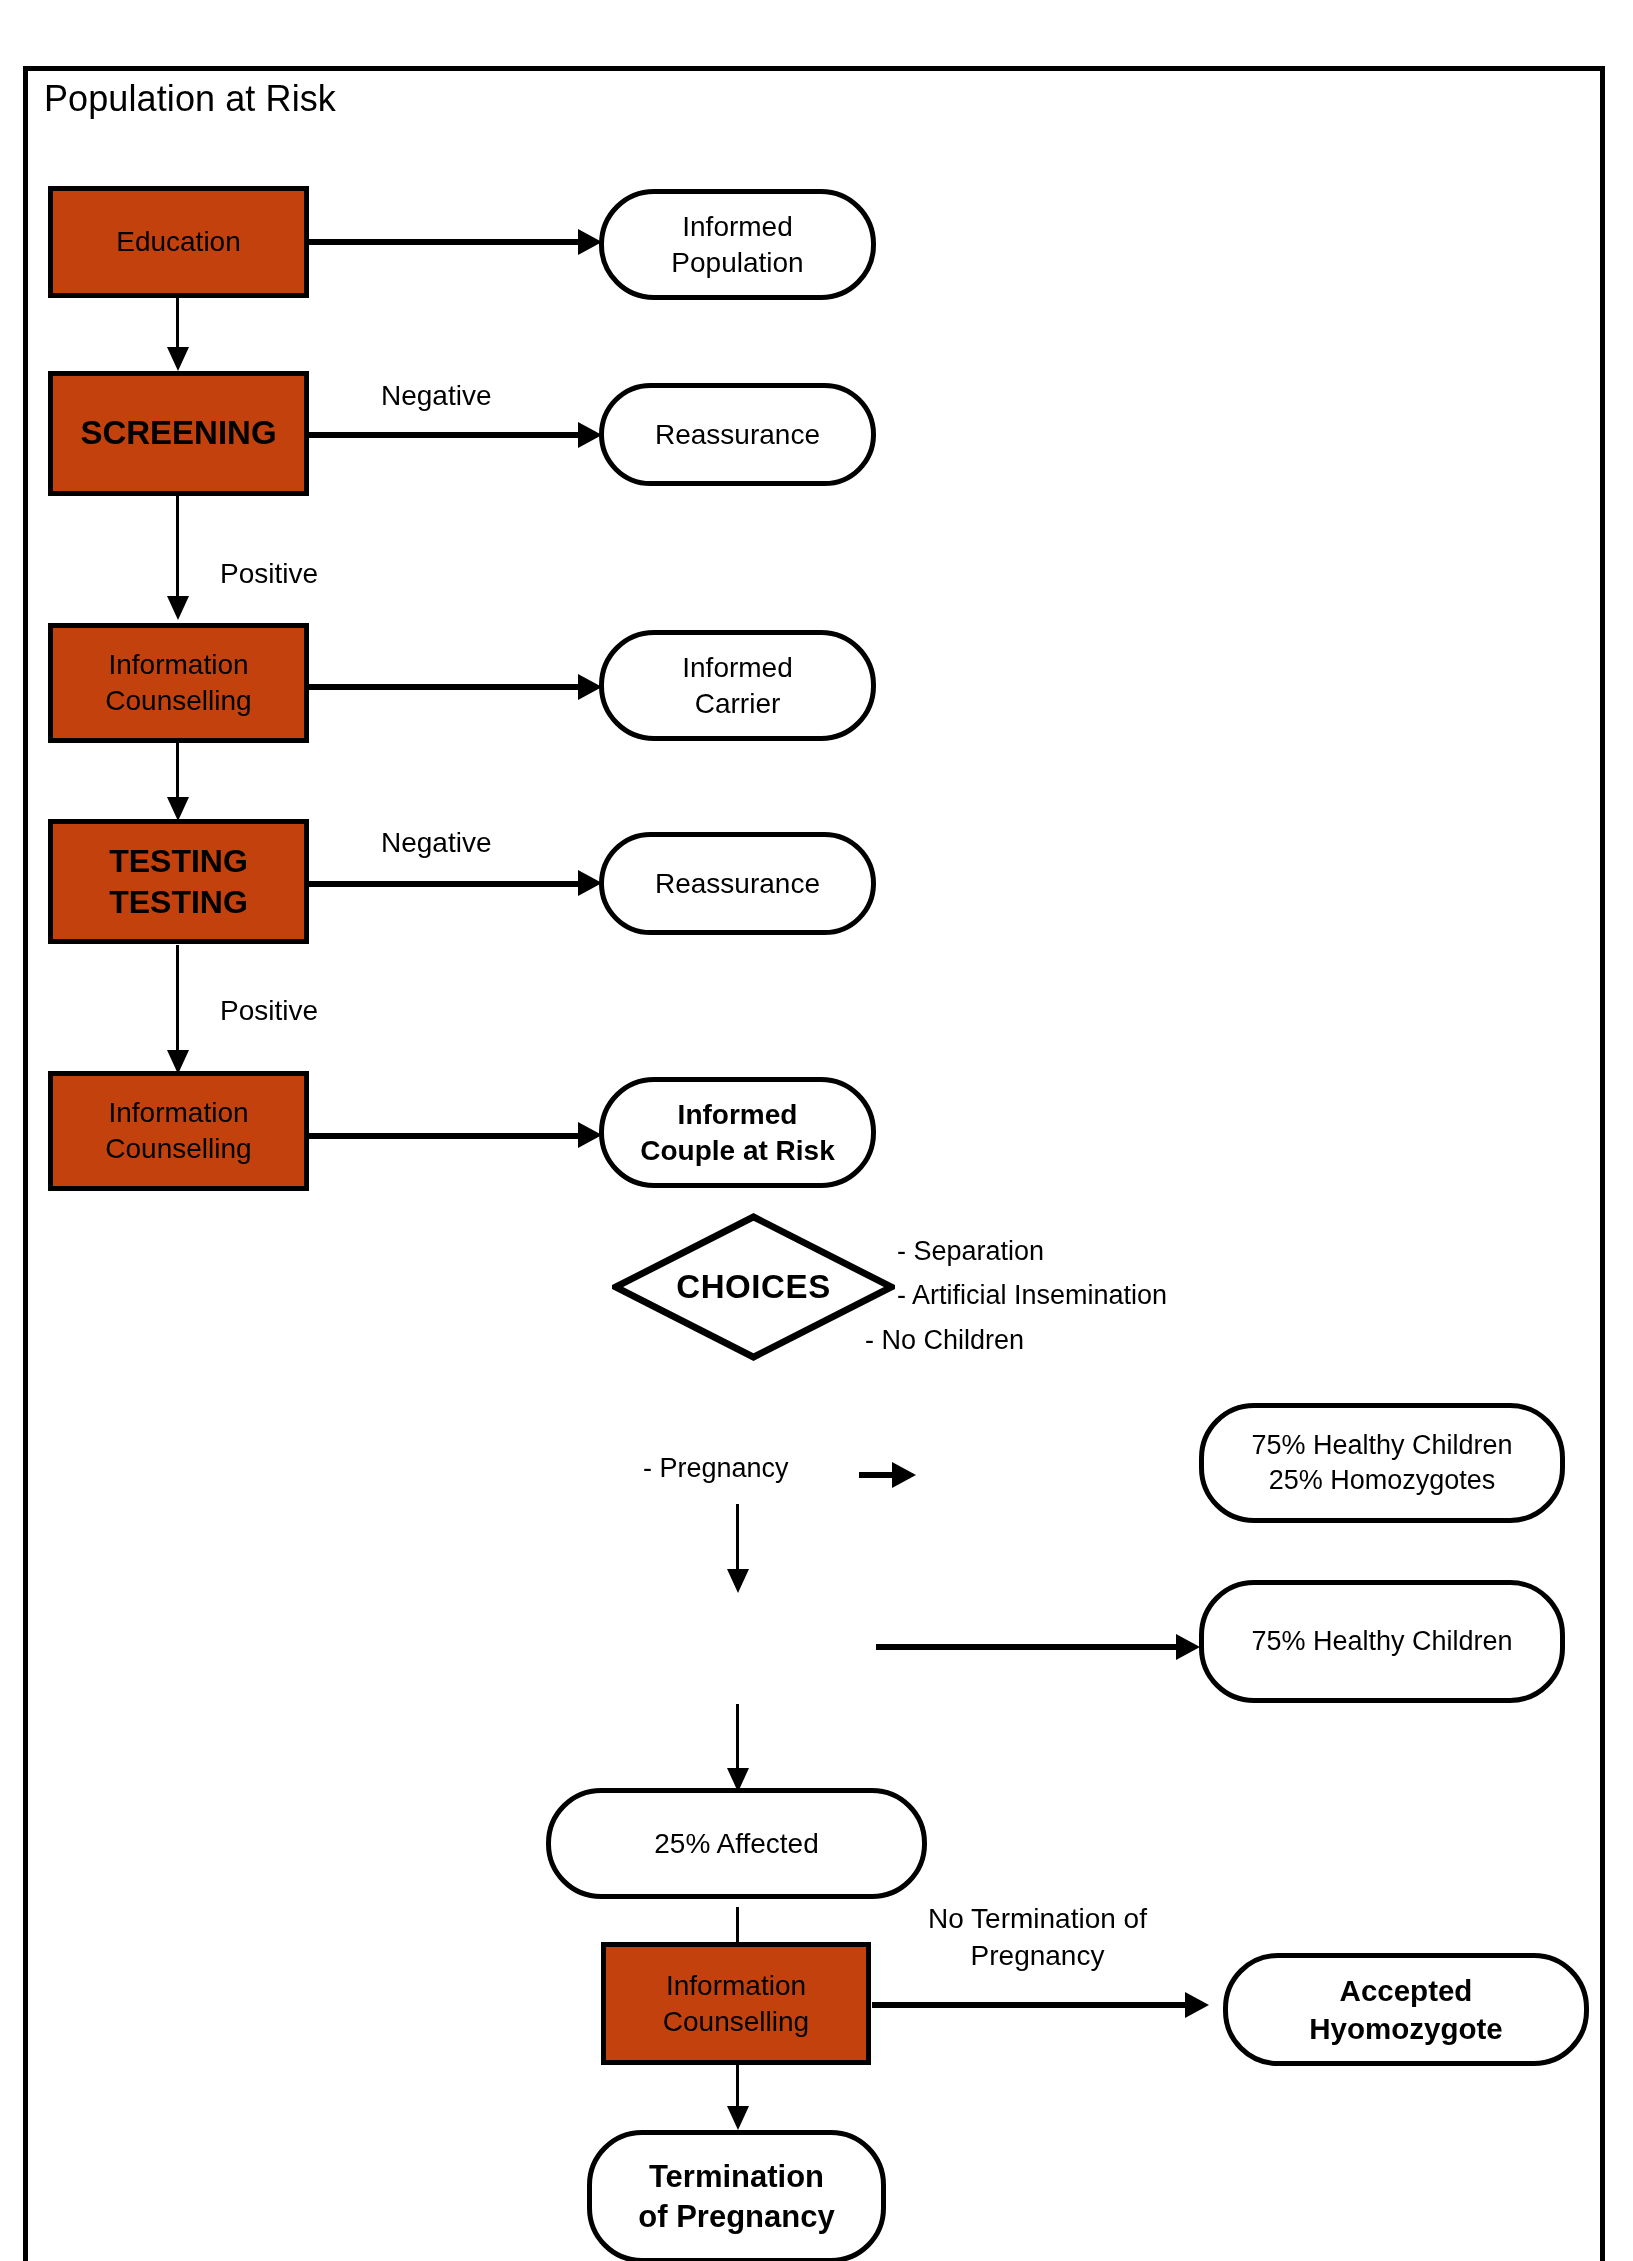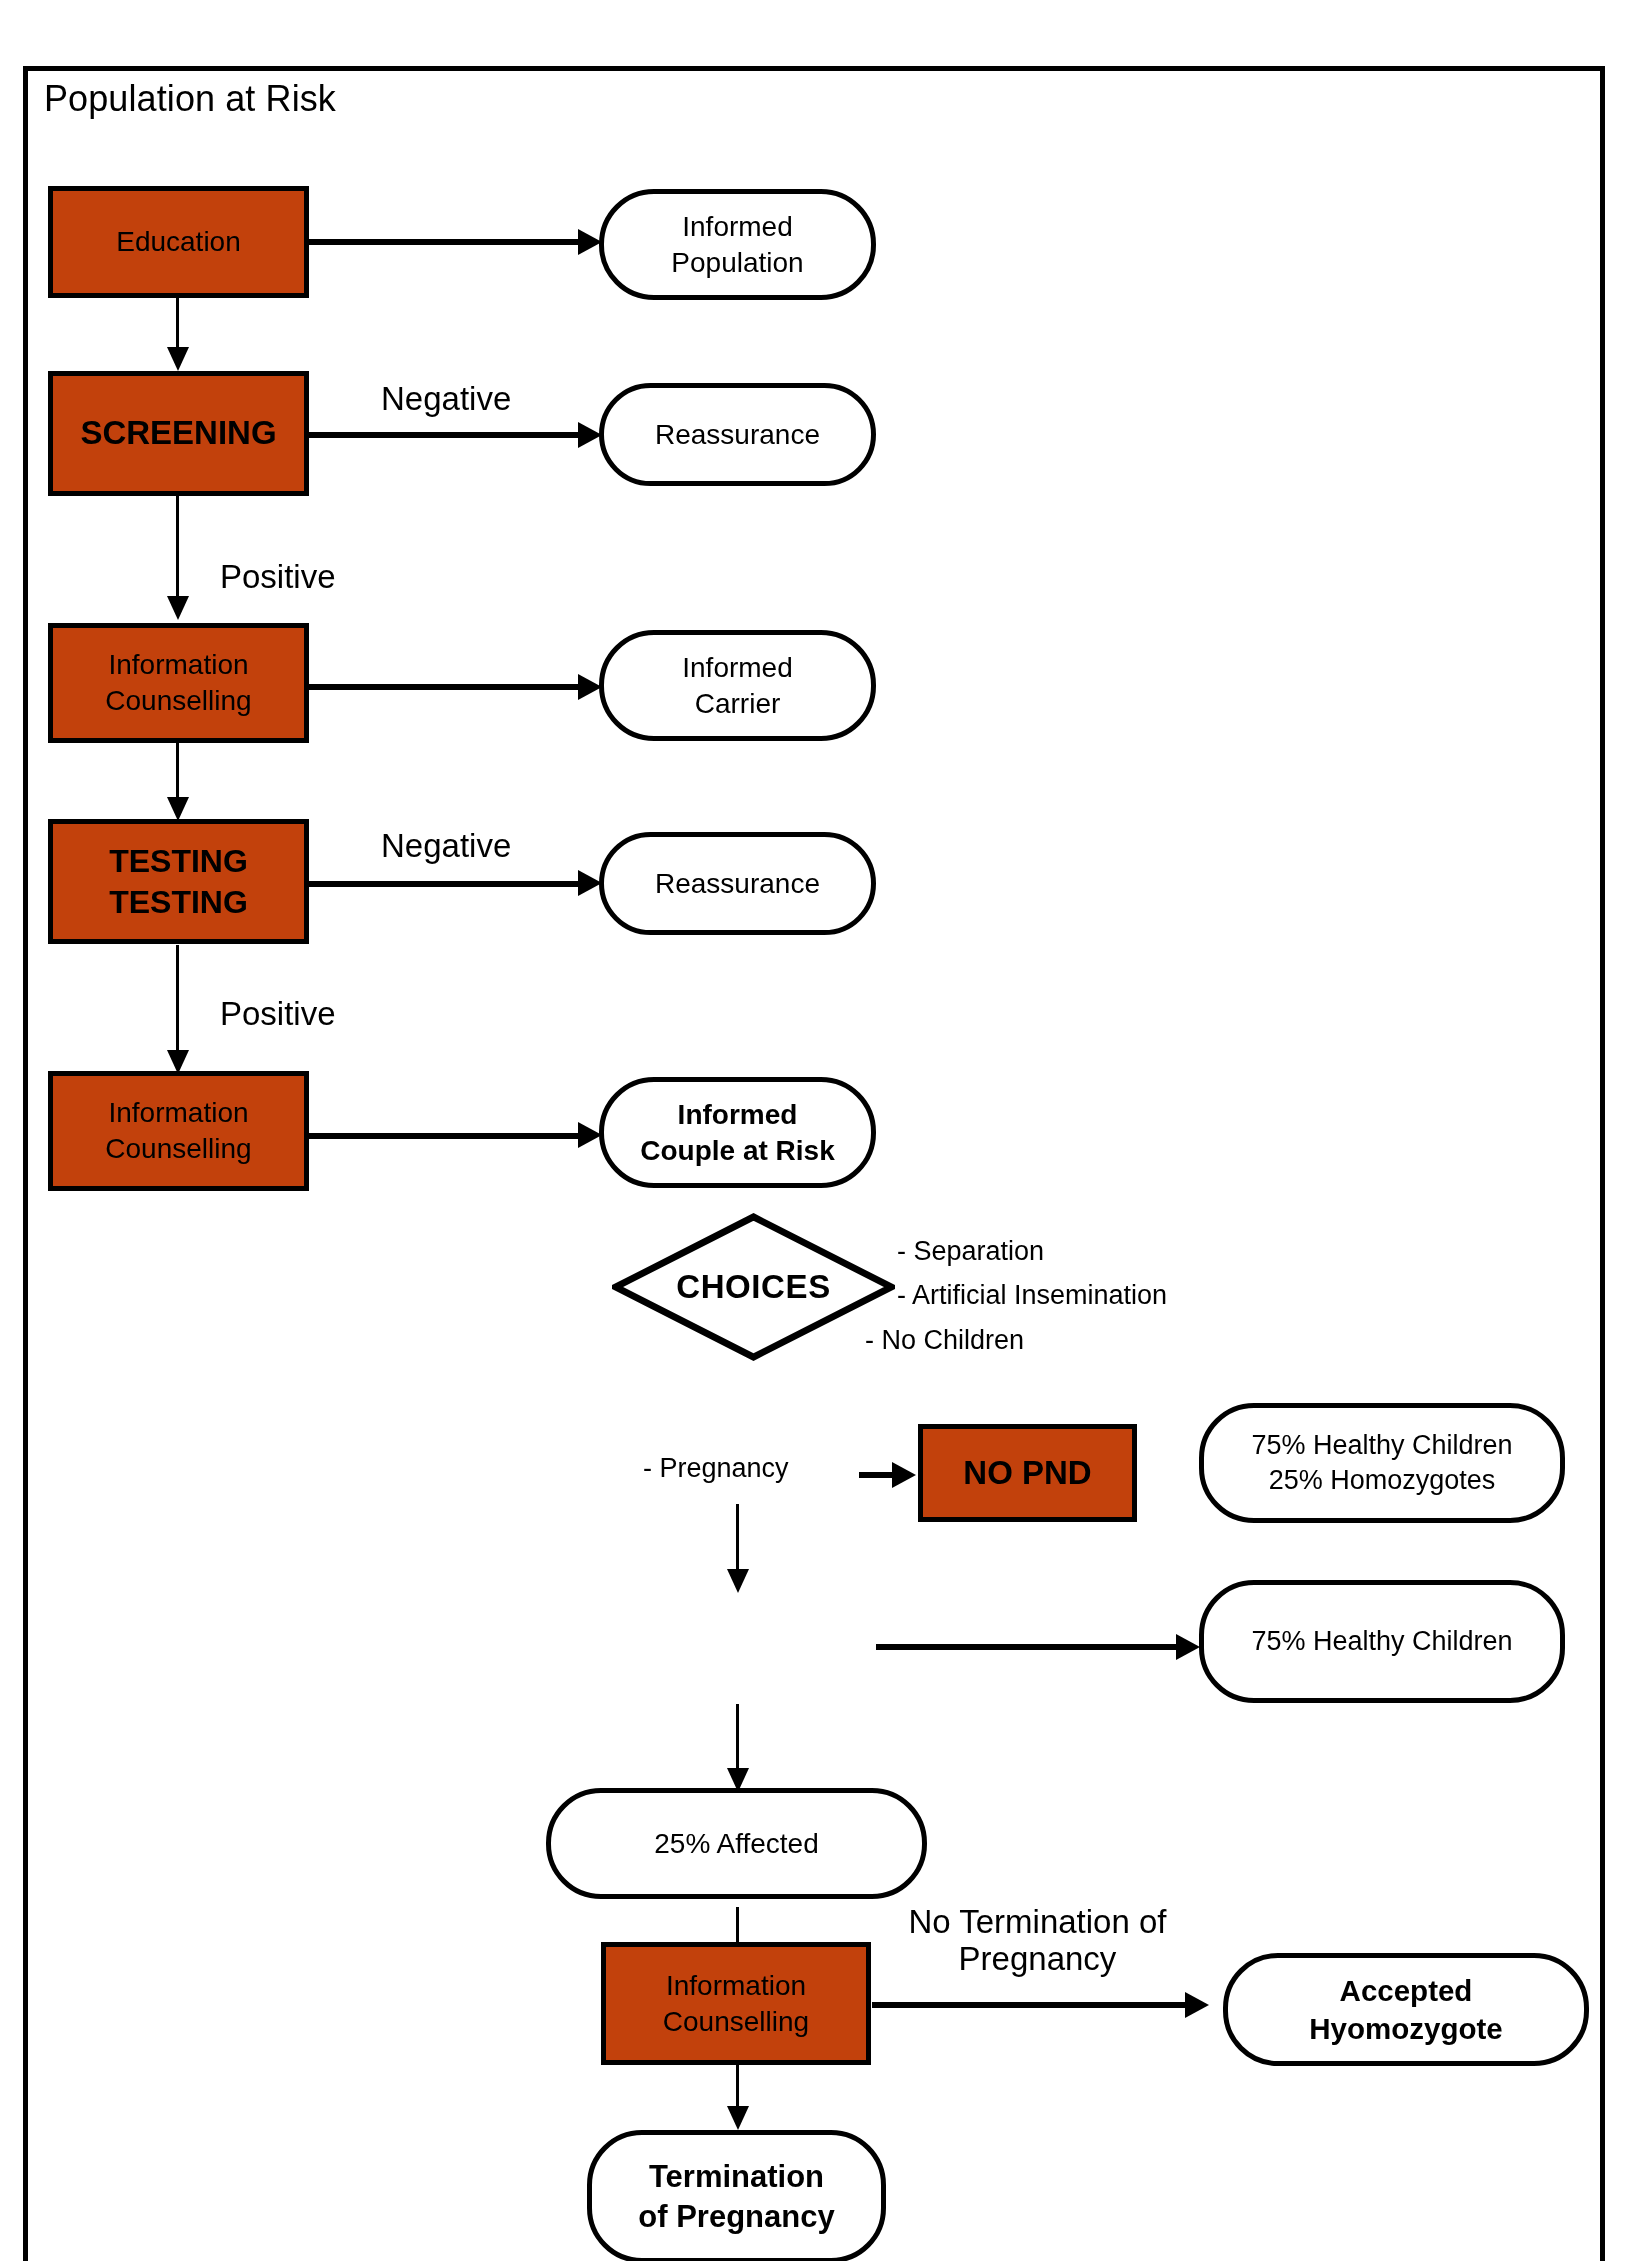--- a/index.html
+++ b/index.html
@@ -9,21 +9,21 @@
   #frame{position:absolute;left:23.4px;top:19.7px;width:1582px;height:2218px;border:5.5px solid #000;box-sizing:border-box;}
   .title{position:absolute;left:44px;top:32px;font-size:36px;letter-spacing:0.1px;}
   .node{position:absolute;box-sizing:border-box;display:flex;align-items:center;justify-content:center;text-align:center;line-height:1.28;}
   .rect{border:5.5px solid #000;background:#c2410c;font-size:28px;}
   .rect.bold{font-weight:bold;font-size:33px;}
   .pill{border:5.5px solid #000;background:#fff;border-radius:55px;font-size:28px;}
   .pill.bold{font-weight:bold;}
   .diamond{position:absolute;}
   .diamond svg{display:block;}
   .diamond .dlabel{position:absolute;inset:0;display:flex;align-items:center;justify-content:center;font-weight:bold;font-size:33px;letter-spacing:0.6px;}
-  .edgelabel{position:absolute;font-size:33px;white-space:nowrap;line-height:1.3;}
+  .edgelabel{position:absolute;font-size:28px;white-space:nowrap;line-height:1.3;}
   .listtext{position:absolute;font-size:27px;line-height:1.45;white-space:nowrap;}
   .conn{position:absolute;background:#000;}
   .conn.h{height:5.5px;}
   .conn.vthin{width:3.1px;}
   .arrowhead{position:absolute;width:0;height:0;}
   .ah-right{border-top:13.5px solid transparent;border-bottom:13.5px solid transparent;border-left:24.6px solid #000;}
   .ah-down{border-left:13.5px solid transparent;border-right:13.5px solid transparent;border-top:27px solid #000;}
   .ah-down.slim{border-left:11px solid transparent;border-right:11px solid transparent;border-top:24.6px solid #000;}
 </style>
 </head>
@@ -123,23 +123,20 @@
 
   <div class="listtext" style="left:897px;top:1186px;">- Separation</div>
   <div class="listtext" style="left:897px;top:1230px;">- Artificial Insemination</div>
   <div class="listtext" style="left:865px;top:1275px;">- No Children</div>
 
   <div class="listtext" style="left:643px;top:1403px;">- Pregnancy</div>
 
   <div class="conn h" style="left:859px;top:1426px;width:38px;"></div>
   <div class="arrowhead ah-right" style="left:892px;top:1416px;"></div>
 
-  <div class="node rect bold" style="left:918px;top:1378px;width:219px;height:98px;font-size:33px;">
-    <span>NO PND</span>
-  </div>
 
   <div class="node pill" style="left:1199px;top:1357px;width:366px;height:120px;flex-direction:column;font-size:27px;">
     <span>75% Healthy Children</span>
     <span>25% Homozygotes</span>
   </div>
 
   <div class="conn vthin" style="left:736px;top:1458px;height:79px;"></div>
   <div class="arrowhead ah-down slim" style="left:727px;top:1523px;"></div>
 
 

